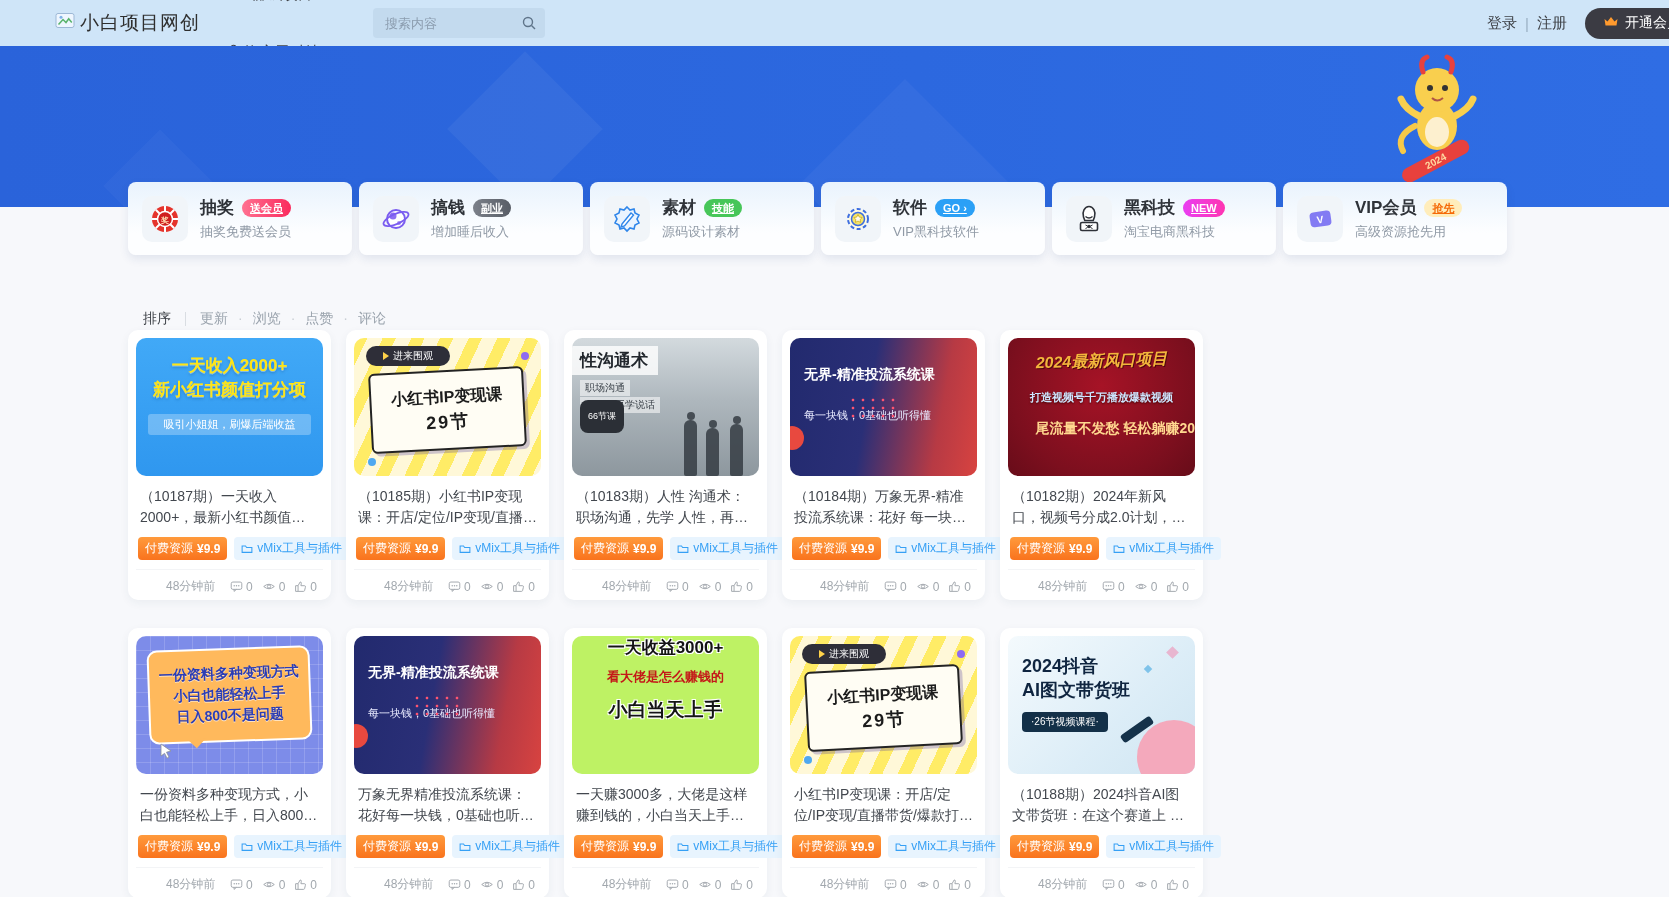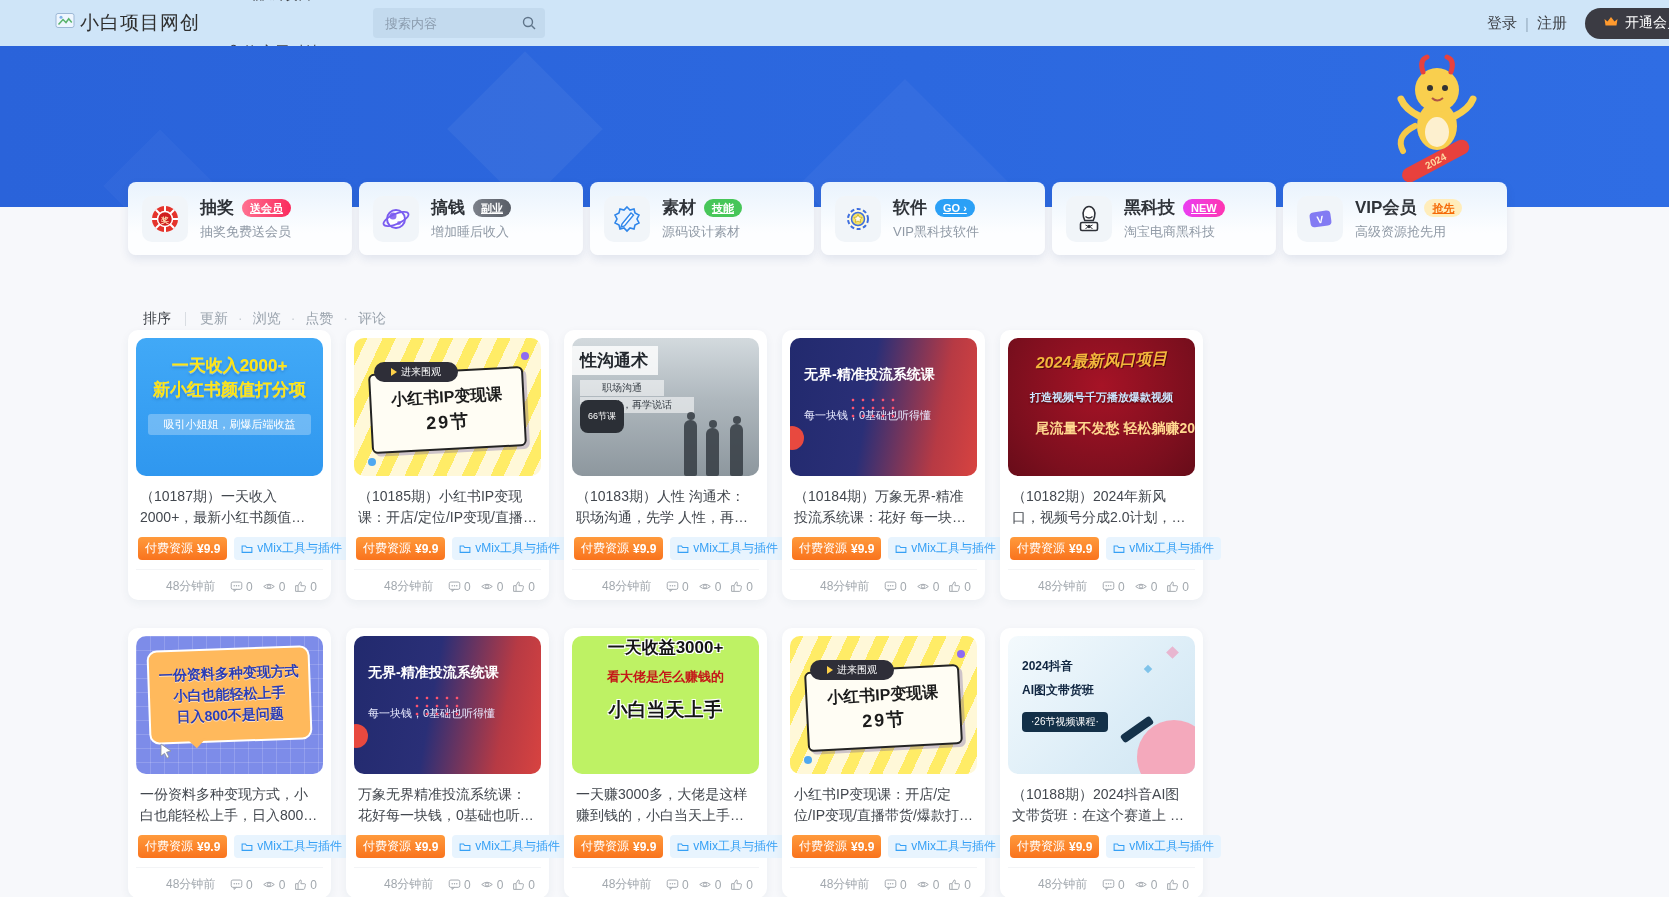--- a/index.html
+++ b/index.html
@@ -118,30 +118,30 @@
   .ts-blue{background:linear-gradient(180deg,#41a9f7,#2f97ef);text-align:center;padding-top:16px;}
   .tb-y{color:#ffe515;font-weight:900;font-size:17px;line-height:24px;text-shadow:0 1px 0 rgba(255,255,255,.4),0 2px 3px rgba(0,60,120,.35);}
   .tb-band{margin:12px 12px 0;background:rgba(255,255,255,.28);color:#fff;font-size:11px;padding:3px 0;border-radius:3px;}
 
   .ts-comic{background:repeating-linear-gradient(115deg,#ffec66 0 12px,#fff8d8 12px 26px);}
   .comic-panel{position:absolute;inset:32px 16px 26px;background:#fffdf4;border:2px solid #232323;border-radius:6px;
     transform:rotate(-3deg);display:flex;flex-direction:column;align-items:center;justify-content:center;gap:2px;
     box-shadow:3px 3px 0 rgba(80,60,160,.28);}
   .comic-t{font-size:16px;font-weight:900;color:#1c1c1c;}
   .comic-n{font-size:18px;font-weight:900;color:#1c1c1c;letter-spacing:2px;}
-  .peek{position:absolute;top:8px;left:20px;background:#2e2e38;color:#fff;font-size:10px;padding:3px 17px;border-radius:10px;
-    display:flex;align-items:center;gap:4px;z-index:2;margin-top:16px;}
+  .peek{position:absolute;top:8px;left:12px;background:#2e2e38;color:#fff;font-size:10px;padding:3px 17px;border-radius:10px;
+    display:flex;align-items:center;gap:4px;z-index:2;}
   .ptri{display:inline-block;width:0;height:0;border-left:6px solid #ffd24a;border-top:4px solid transparent;border-bottom:4px solid transparent;}
   .cdot{position:absolute;width:8px;height:8px;border-radius:50%;}
   .cd1{right:12px;top:14px;background:#8f6bf2;}
   .cd2{left:14px;bottom:10px;background:#4fa8f0;}
 
   .ts-photo{background:linear-gradient(180deg,#d3dade 0%,#aeb7bd 45%,#8d979e 100%);}
   .ph-title{position:absolute;top:8px;left:0;font-size:17px;font-weight:900;color:#22272d;background:rgba(255,255,255,.8);padding:3px 10px 3px 8px;}
-  .ph-sub{position:absolute;font-size:10px;color:#394048;background:rgba(255,255,255,.55);padding:1px 22px;}
+  .ph-sub{position:absolute;font-size:10px;color:#394048;background:rgba(255,255,255,.55);padding:1px 5px;}
   .ph-sub.s1{top:42px;left:8px;}
   .ph-sub.s2{top:59px;left:8px;}
   .ph-pill{position:absolute;top:62px;left:8px;background:#2b2f36;color:#fff;font-size:9px;padding:10px 8px;border-radius:8px;}
   .sil{position:absolute;bottom:0;width:13px;height:50px;background:#353c43;border-radius:6px 6px 2px 2px;opacity:.85;}
   .sil::before{content:"";position:absolute;top:-8px;left:2.5px;width:8px;height:8px;border-radius:50%;background:#353c43;}
   .sil.l1{right:62px;height:56px;}
   .sil.l2{right:40px;height:48px;}
   .sil.l3{right:16px;height:52px;}
 
   .ts-navred{background:linear-gradient(100deg,#222a6e 0%,#2a2f77 42%,#b73a44 78%,#d84340 100%);padding:28px 12px 0 14px;}
@@ -164,21 +164,21 @@
   .bub::after{content:"";position:absolute;left:36px;bottom:-16px;border:9px solid transparent;border-top-color:#ffb95c;}
   .bb{color:#2b3db5;font-weight:900;font-size:14px;text-shadow:0 1px 0 rgba(255,255,255,.6);}
   .cursor-hand{position:absolute;left:22px;bottom:10px;z-index:2;}
 
   .ts-yellow{background:#bef264;text-align:center;padding-top:0;}
   .yl1{font-size:17px;font-weight:900;color:#141414;text-shadow:-1px -1px 0 #fff,1px -1px 0 #fff,-1px 1px 0 #fff,1px 1px 0 #fff;}
   .yl2{margin-top:9px;font-size:13px;font-weight:800;color:#c41818;}
   .yl3{margin-top:11px;font-size:19px;font-weight:900;color:#141414;text-shadow:-1px -1px 0 #fff,1px -1px 0 #fff,-1px 1px 0 #fff,1px 1px 0 #fff;}
 
   .ts-douyin{background:linear-gradient(135deg,#f4fafd 0%,#dcedf7 60%,#cfe5f2 100%);padding:18px 0 0 14px;}
-  .dy1{font-size:12px;font-weight:900;color:#0f2540;line-height:24px;}
+  .dy1{font-size:18px;font-weight:900;color:#0f2540;line-height:24px;}
   .dy-pill{display:inline-block;margin-top:10px;background:#133048;color:#fff;font-size:10px;padding:3px 9px;border-radius:4px;}
   .dy-hand{position:absolute;right:-16px;bottom:-20px;width:74px;height:74px;border-radius:50%;background:#f4a9bc;}
   .dy-pen{position:absolute;right:40px;bottom:40px;width:36px;height:9px;background:#15324a;border-radius:3px;transform:rotate(-35deg);}
   .spark{position:absolute;width:9px;height:9px;transform:rotate(45deg);}
   .sp1{right:18px;top:12px;background:#e8b6d0;}
   .sp2{right:44px;top:30px;background:#7fc3ea;width:6px;height:6px;}
 </style>
 </head>
 <body>
 

